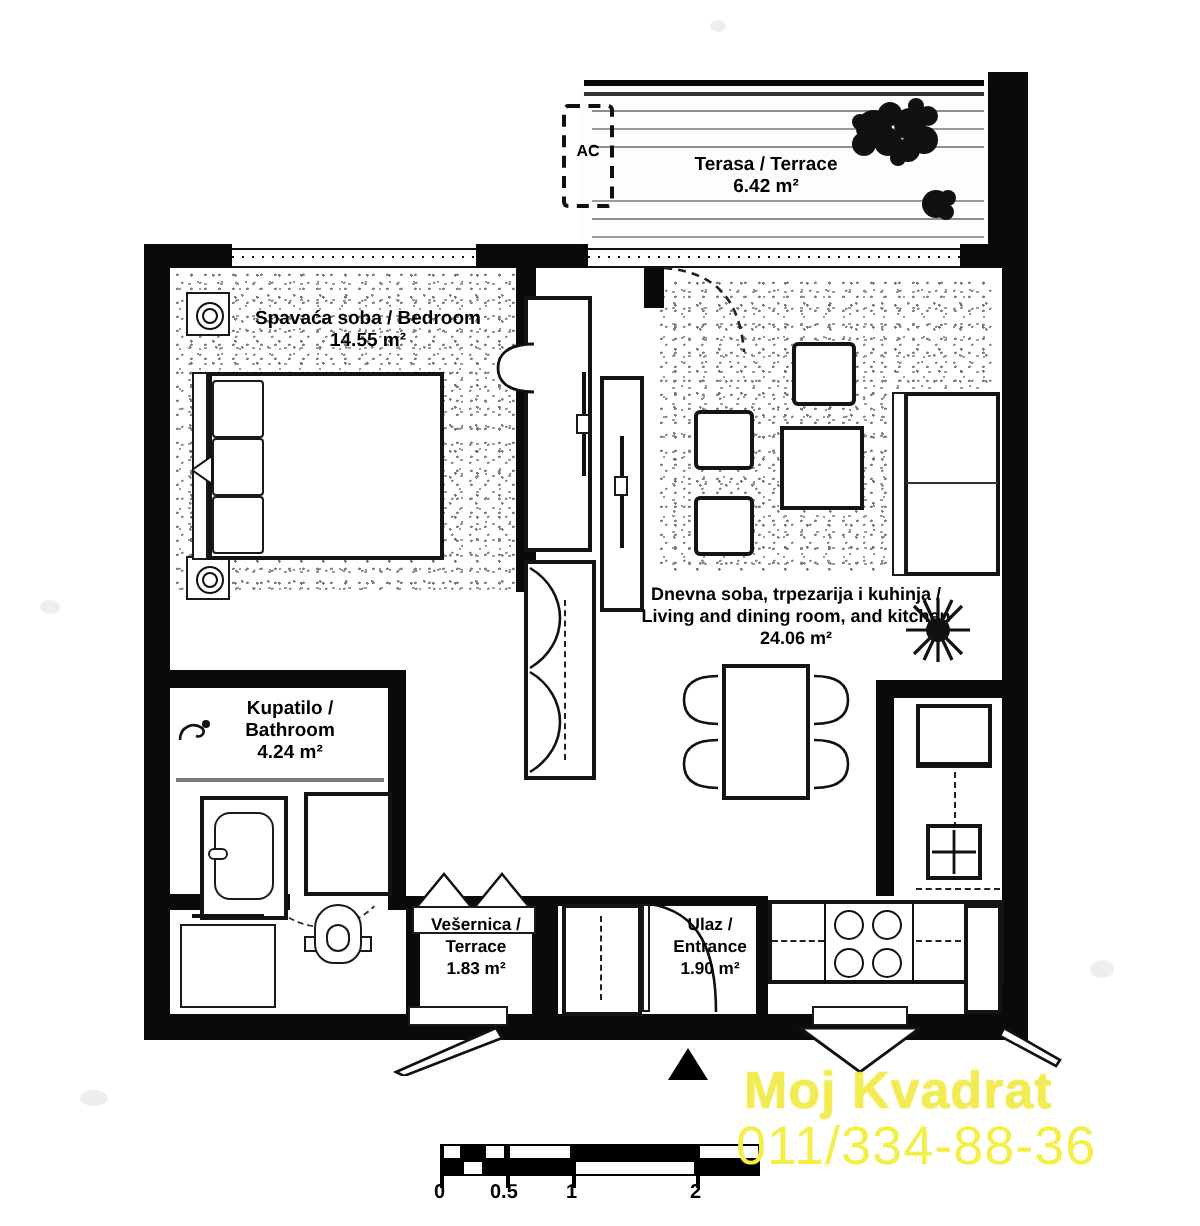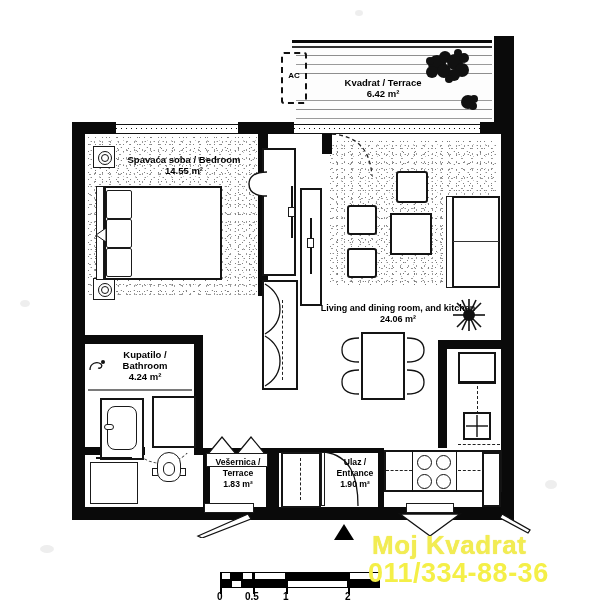--- a/index.html
+++ b/index.html
@@ -39,21 +39,21 @@
     background-position:0 50%;background-size:5px 1.4px;background-repeat:repeat-x;}
 
   .door-arc{position:absolute;border:1.3px dashed #333;border-radius:50%;
     border-right-color:transparent;border-bottom-color:transparent;background:transparent;}
 
   .circleobj{position:absolute;border:1.6px solid #111;border-radius:50%;background:#fff;}
 
   
   #wm-name{position:absolute;color:#f2ec52;font-weight:bold;letter-spacing:.5px;
      font-family:"Liberation Sans",sans-serif;text-shadow:0 0 1px #e9e23f;}
-  #wm-phone{position:absolute;color:#f4ef47;font-weight:bold;letter-spacing:.5px;
+  #wm-phone{position:absolute;color:#f4ef47;font-weight:normal;letter-spacing:.5px;
      font-family:"Liberation Sans",sans-serif;}
 
   
   #scalebar{position:absolute;}
   .sb-seg{position:absolute;box-sizing:border-box;border:1.3px solid #000;}
   .sb-tick{position:absolute;background:#000;width:1.6px;}
   .sb-num{position:absolute;font-size:10px;font-weight:bold;color:#000;
      font-family:"Liberation Sans",sans-serif;}
 
   .plant{position:absolute;}
@@ -105,21 +105,21 @@
     </g>
   </svg>
   <svg class="plant" style="left:460px;top:93px;" width="20" height="18" viewBox="0 0 20 18">
     <g fill="#111">
         <circle cx="8" cy="9" r="7"></circle>
         <circle cx="14" cy="6" r="4"></circle>
         <circle cx="13" cy="13" r="4"></circle>
       </g>
   </svg>
 
-  <div class="lbl" style="left:318px;top:77px;width:130px;font-size:9.5px;">Kvadrat / Terrace</div>
+  <div class="lbl" style="left:318px;top:77px;width:130px;font-size:9.5px;">Terasa / Terrace</div>
   <div class="lbl" style="left:318px;top:88px;width:130px;font-size:9.5px;">6.42 m²</div>
 
   <div class="wall" style="left:72px;top:122px;width:44px;height:12px;"></div>
 
   <div class="wall" style="left:238px;top:122px;width:56px;height:12px;"></div>
 
   <div class="wall" style="left:480px;top:122px;width:34px;height:12px;"></div>
 
   <div class="window" style="left:116px;top:124px;width:122px;height:8px;"></div>
 
@@ -251,20 +251,21 @@
   <div class="hair" style="left:453px;top:241px;width:46px;height:1.4px;background:#333;"></div>
   <div class="thin" style="left:446px;top:196px;width:7px;height:92px;"></div>
 
   <div class="thin2" style="left:390px;top:213px;width:42px;height:42px;"></div>
 
   <div class="thin2" style="left:396px;top:171px;width:32px;height:32px;border-radius:3px;"></div>
 
   <div class="thin2" style="left:347px;top:205px;width:30px;height:30px;border-radius:3px;"></div>
   <div class="thin2" style="left:347px;top:248px;width:30px;height:30px;border-radius:3px;"></div>
 
+  <div class="lbl" style="left:300px;top:292px;width:196px;font-size:9px;">Dnevna soba, trpezarija i kuhinja /</div>
   <div class="lbl" style="left:300px;top:303px;width:196px;font-size:9px;">Living and dining room, and kitchen</div>
   <div class="lbl" style="left:300px;top:314px;width:196px;font-size:9px;">24.06 m²</div>
 
   <svg style="position:absolute;left:452px;top:298px;" width="34" height="34" viewBox="0 0 34 34">
     <g stroke="#111" stroke-width="1.6">
       <line x1="17" y1="1" x2="17" y2="33"></line>
         <line x1="1" y1="17" x2="33" y2="17"></line>
       <line x1="5" y1="5" x2="29" y2="29"></line>
         <line x1="29" y1="5" x2="5" y2="29"></line>
       <line x1="10" y1="2" x2="24" y2="32"></line>

